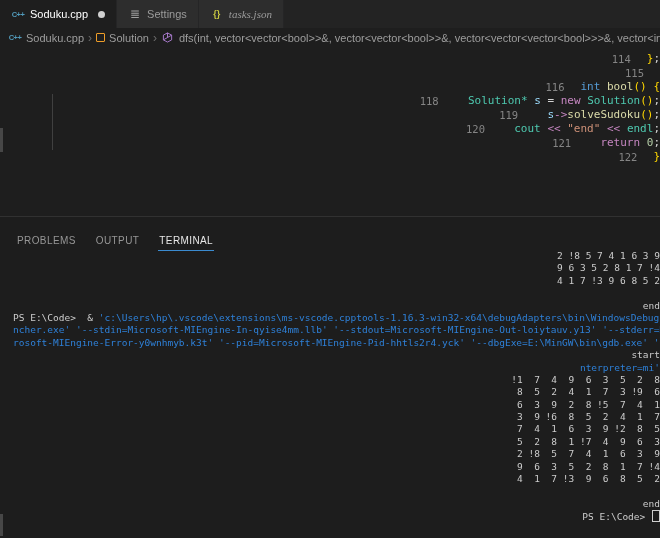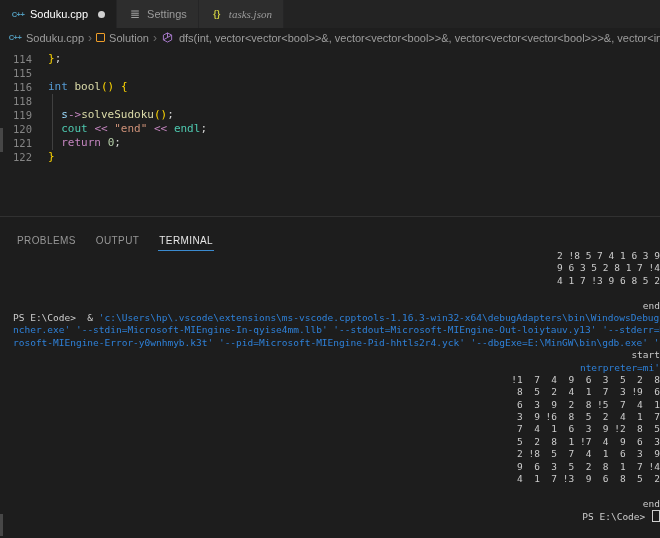--- a/index.html
+++ b/index.html
@@ -26,21 +26,21 @@
 
   
   #breadcrumb{display:flex;align-items:center;height:19px;padding-left:8px;font-size:11px;
               color:#9d9d9d;white-space:nowrap;overflow:hidden;background:#1e1e1e;}
   .crumb{display:flex;align-items:center;gap:4px;cursor:default;}
   .chev{color:#6a6a6a;margin:0 4px;font-size:12px;}
 
   
   #editor{position:relative;height:170px;font-family:"DejaVu Sans Mono",monospace;
           font-size:11px;line-height:14px;padding-top:5px;overflow:hidden;}
-  .code-line{display:flex;height:14px;position:relative;}
+  .code-line{display:flex;height:14px;position:relative;justify-content:flex-end;}
   .gutter{width:32px;flex:none;text-align:right;color:#858585;font-size:10.5px;}
   .code{margin-left:16px;white-space:pre;}
   .indent-guide{position:absolute;left:52px;top:0;height:14px;border-left:1px solid #404040;}
   .c-pln{color:#d4d4d4;} .c-kw{color:#569cd6;} .c-fn{color:#dcdcaa;} .c-ty{color:#4ec9b0;}
   .c-op{color:#c586c0;} .c-str{color:#ce9178;} .c-num{color:#b5cea8;} .c-var{color:#9cdcfe;}
   .c-brk{color:#ffd700;}
 
   
   #panel{position:absolute;top:216px;left:0;right:0;bottom:0;background:#1d1d1d;
          border-top:1px solid #313131;}
@@ -110,20 +110,21 @@
         <span class="gutter">115</span>
         <span class="code"></span>
       </div>
       <div class="code-line">
         <span class="gutter">116</span>
         <span class="code"><span class="c-kw">int</span><span class="c-pln"> </span><span class="c-fn">bool</span><span class="c-brk">()</span><span class="c-pln"> </span><span class="c-brk">{</span></span>
       </div>
       <div class="code-line">
         <span class="indent-guide"></span>
         <span class="gutter">118</span>
+        <span class="code"><span class="c-pln">  </span><span class="c-ty">Solution*</span><span class="c-pln"> </span><span class="c-var">s</span><span class="c-pln"> = </span><span class="c-op">new</span><span class="c-pln"> </span><span class="c-ty">Solution</span><span class="c-brk">()</span><span class="c-pln">;</span></span>
       </div>
       <div class="code-line">
         <span class="indent-guide"></span>
         <span class="gutter">119</span>
         <span class="code"><span class="c-pln">  </span><span class="c-var">s</span><span class="c-op">-&gt;</span><span class="c-fn">solveSudoku</span><span class="c-brk">()</span><span class="c-pln">;</span></span>
       </div>
       <div class="code-line">
         <span class="indent-guide"></span>
         <span class="gutter">120</span>
         <span class="code"><span class="c-pln">  </span><span class="c-ty">cout</span><span class="c-pln"> </span><span class="c-op">&lt;&lt;</span><span class="c-pln"> </span><span class="c-str">"end"</span><span class="c-pln"> </span><span class="c-op">&lt;&lt;</span><span class="c-pln"> </span><span class="c-ty">endl</span><span class="c-pln">;</span></span>

